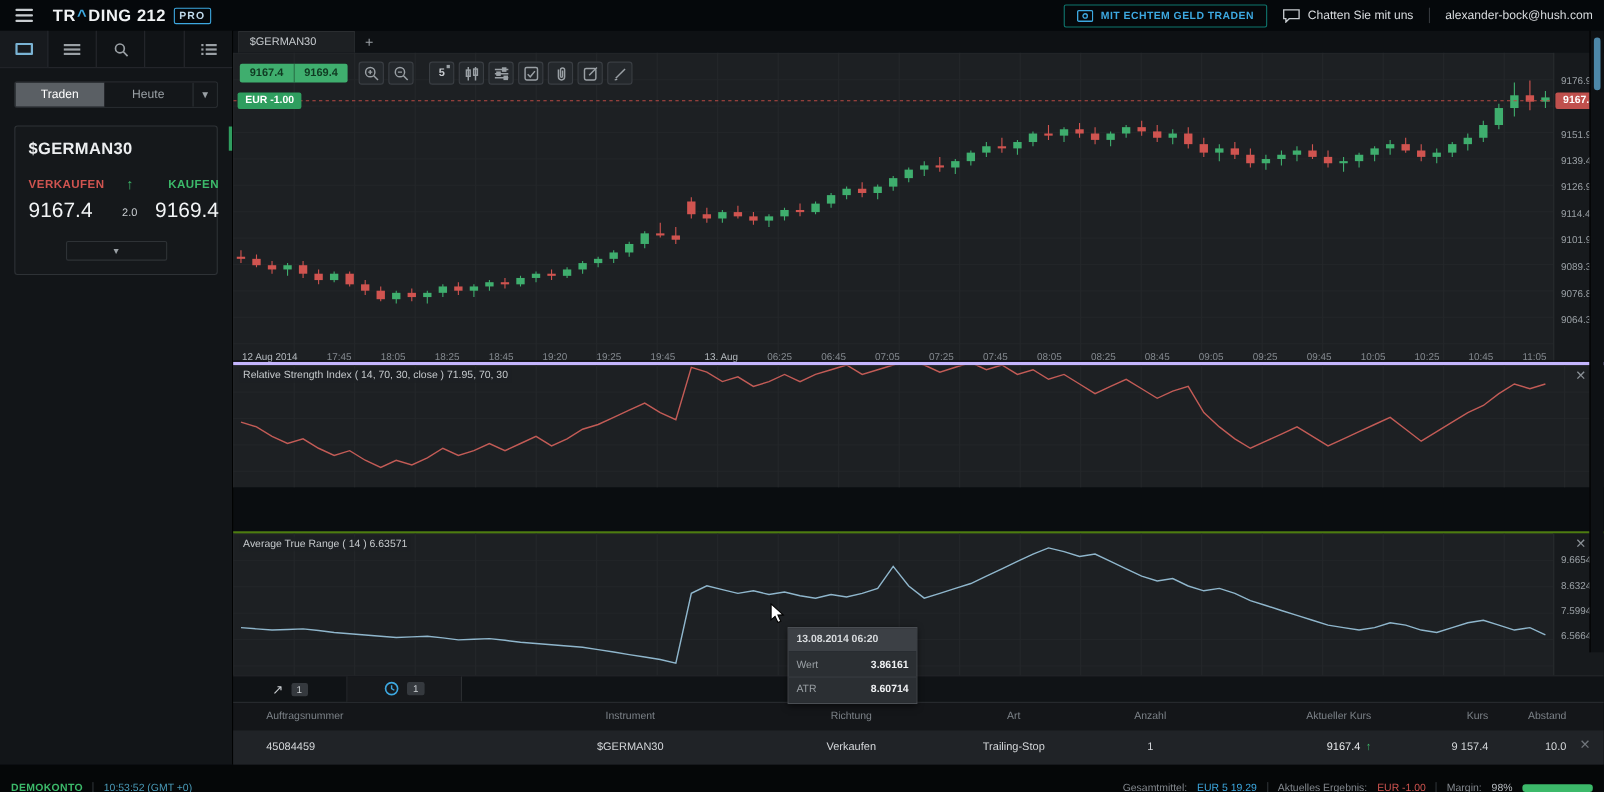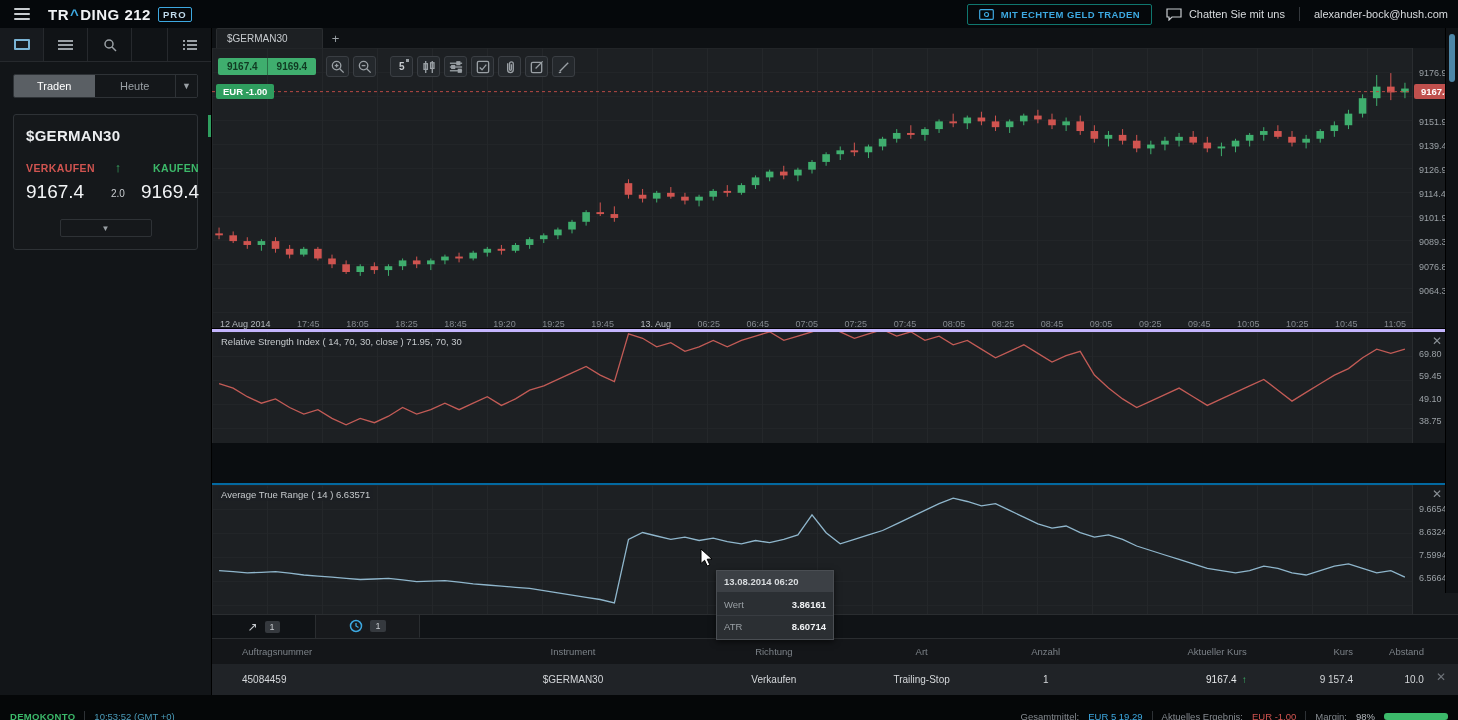--- a/index.html
+++ b/index.html
@@ -80,21 +80,21 @@
   .price-badge { position:absolute; left:1px; right:1px; background:#c0504d; color:#fff; font-size:9.5px; font-weight:bold; text-align:center; padding:2px 0; border-radius:2px; z-index:4; }
 
   .time-axis { height:18px; background:#121518; border-top:1px solid #000; position:relative; }
   .time-labels { position:absolute; left:8px; right:52px; top:0; bottom:0; display:flex; justify-content:space-between; align-items:flex-end; }
   .time-labels span { font-size:9px; color:#84898f; white-space:nowrap; }
   .time-labels span.date-label { color:#b4b9be; }
   .hscroll-thumb { position:absolute; right:62px; top:1px; width:232px; height:6px; border-radius:3px; background:#43474c; cursor:pointer; }
 
   .ind-panel { border-top:3px solid #c4b5fd; }
   .rsi-panel { height:114px; }
-  .atr-panel { height:131px; border-top:2px solid #0369a1;margin-top:40px; }
+  .atr-panel { height:131px; border-top:2px solid #4d7c0f;margin-top:40px; }
   .panel-title { position:absolute; top:3px; left:6px; font-size:9.5px; color:#c6cacd; z-index:4; background:rgba(29,32,35,.6); padding:1px 3px; }
   .panel-close { position:absolute; top:2px; right:16px; color:#8a9096; font-size:12px; cursor:pointer; z-index:6; }
 
   .vscroll { position:absolute; right:0; top:0; width:13px; height:565px; background:#0e1114; border-left:1px solid #000; z-index:7; }
   .vscroll-thumb { margin:6px 3px 0 3px; height:48px; border-radius:3px; background:#4d87a8; cursor:pointer; }
 
   
   .orders { height:103px; background:#141619; border-top:1px solid #2a2d30; position:relative; }
   .orders-tabs { height:24px; display:flex; background:#101316; border-bottom:1px solid #2a2d30; }
   .otab { width:104px; display:flex; align-items:center; justify-content:center; gap:7px; border-right:1px solid #2a2d30; cursor:pointer; }
@@ -518,26 +518,20 @@
           <span>11:05</span>
         </div>
     </div>
 
     <div class="panel ind-panel rsi-panel">
       <div class="plot"><svg width="1200" height="113">
             <polyline points="7.1,51.7 21.2,56.1 35.3,64.7 49.4,71.2 63.5,66.9 77.6,75.5 91.8,82.0 105.9,77.7 120.0,86.4 134.1,92.9 148.2,86.4 162.4,90.7 176.5,84.2 190.6,75.5 204.7,82.0 218.8,77.7 232.9,71.2 247.1,77.7 261.2,71.2 275.3,64.7 289.4,73.4 303.5,66.9 317.6,58.2 331.8,53.9 345.9,47.4 360.0,40.9 374.1,34.4 388.2,43.1 402.4,49.6 416.5,1.9 430.6,6.3 444.7,14.9 458.8,10.6 472.9,19.3 487.1,14.9 501.2,8.4 515.3,14.9 529.4,8.4 543.5,4.1 557.6,-0.2 571.8,8.4 585.9,4.1 600.0,-0.2 614.1,-4.5 628.2,-0.2 642.4,6.3 656.5,1.9 670.6,-2.4 684.7,4.1 698.8,-0.2 712.9,8.4 727.1,4.1 741.2,12.8 755.3,8.4 769.4,17.1 783.5,25.8 797.6,19.3 811.8,12.8 825.9,21.4 840.0,30.1 854.1,23.6 868.2,19.3 882.4,43.1 896.5,56.1 910.6,66.9 924.7,75.5 938.8,69.1 952.9,62.6 967.1,56.1 981.2,64.7 995.3,73.4 1009.4,66.9 1023.5,60.4 1037.6,53.9 1051.8,47.4 1065.9,58.2 1080.0,69.1 1094.1,60.4 1108.2,51.7 1122.4,43.1 1136.5,36.6 1150.6,25.8 1164.7,17.1 1178.8,21.4 1192.9,17.1" fill="none" stroke="#c25b56" stroke-width="1.3"></polyline>
           </svg>
         <div class="panel-title">Relative Strength Index ( 14, 70, 30, close ) 71.95, 70, 30</div>
       </div>
-      <div class="axis">
-          <div class="tick" style="top: 16.864px;">69.80</div>
-          <div class="tick" style="top: 39.2692px;">59.45</div>
-          <div class="tick" style="top: 61.6743px;">49.10</div>
-          <div class="tick" style="top: 84.0795px;">38.75</div>
-        </div>
       <div class="panel-close">✕</div>
     </div>
 
     <div class="panel ind-panel atr-panel">
       <div class="plot"><svg width="1200" height="129">
             <polyline points="7.1,85.6 21.2,86.7 35.3,87.8 49.4,87.3 63.5,86.7 77.6,88.2 91.8,90.0 105.9,91.1 120.0,92.2 134.1,93.4 148.2,94.5 162.4,94.0 176.5,93.4 190.6,94.9 204.7,96.7 218.8,96.2 232.9,95.6 247.1,97.1 261.2,98.9 275.3,100.0 289.4,101.2 303.5,102.3 317.6,103.4 331.8,105.6 345.9,107.8 360.0,110.1 374.1,112.3 388.2,114.5 402.4,117.9 416.5,54.4 430.6,47.5 444.7,51.0 458.8,54.4 472.9,52.1 487.1,55.5 501.2,53.2 515.3,56.6 529.4,58.8 543.5,55.5 557.6,57.7 571.8,54.4 585.9,49.9 600.0,29.9 614.1,47.7 628.2,58.8 642.4,54.4 656.5,49.9 670.6,45.5 684.7,38.8 698.8,32.1 712.9,25.4 727.1,18.7 741.2,13.1 755.3,16.5 769.4,20.9 783.5,18.7 797.6,25.4 811.8,32.1 825.9,38.8 840.0,43.2 854.1,41.0 868.2,47.7 882.4,52.1 896.5,49.9 910.6,54.4 924.7,61.0 938.8,65.5 952.9,70.0 967.1,74.4 981.2,78.9 995.3,83.3 1009.4,85.6 1023.5,87.8 1037.6,85.6 1051.8,81.1 1065.9,83.3 1080.0,87.8 1094.1,90.0 1108.2,85.6 1122.4,81.1 1136.5,78.9 1150.6,83.3 1164.7,87.8 1178.8,85.6 1192.9,92.2" fill="none" stroke="#8fb6cc" stroke-width="1.3"></polyline>
           </svg>
         <div class="panel-title">Average True Range ( 14 ) 6.63571</div>
       </div>
       <div class="axis">

